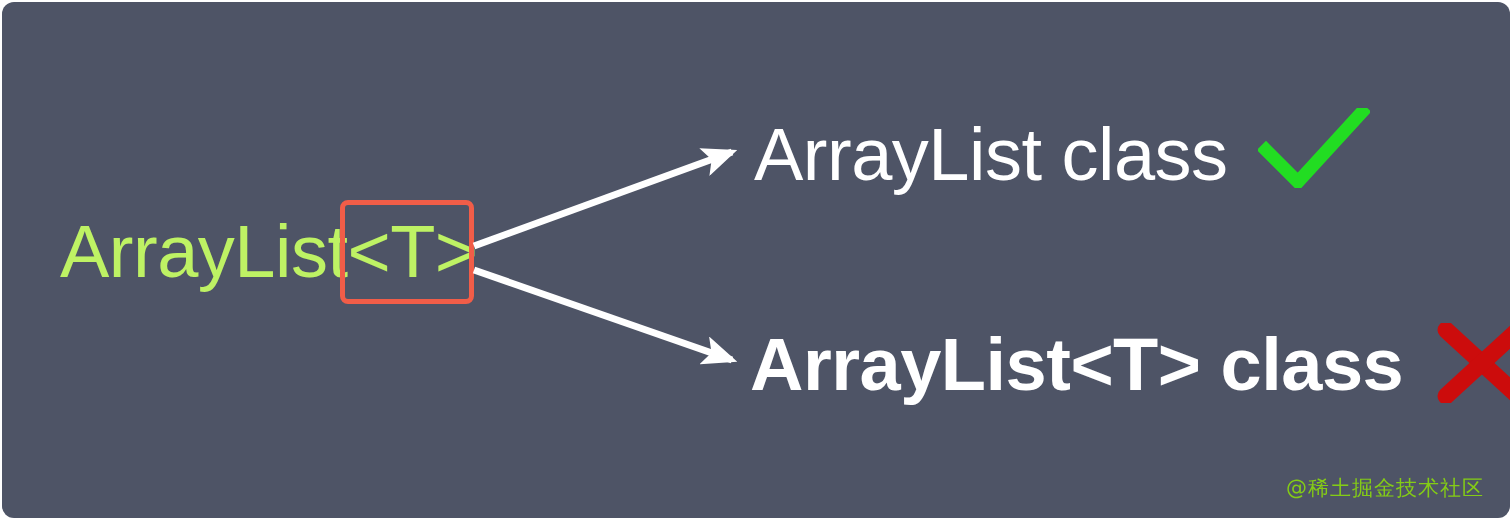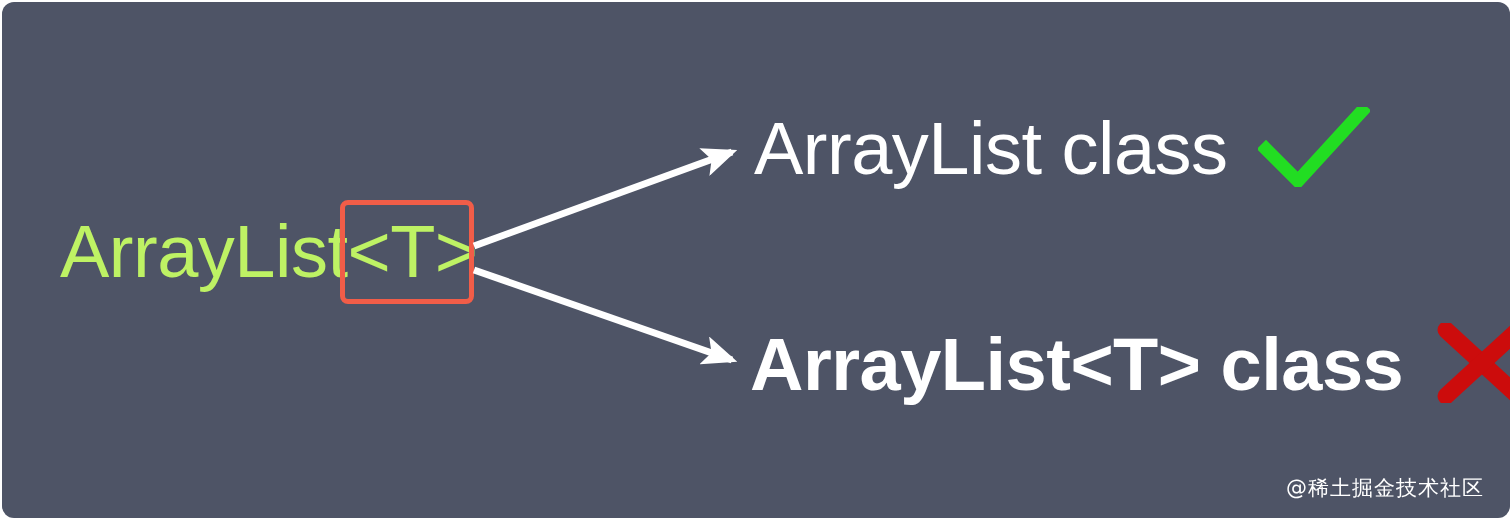--- a/index.html
+++ b/index.html
@@ -69,21 +69,21 @@
     height: 520px;
   }
 
   
   .row {
     position: absolute;
     display: flex;
     align-items: center;
     white-space: nowrap;
   }
-  .row-correct { left: 752px; top: 104px; height: 86px; }
+  .row-correct { left: 752px; top: 104px; height: 86px; align-items: flex-end; }
   .row-wrong   { left: 748px; top: 320px; height: 86px; font-weight: bold; }
 
   .row-text {
     font-size: 74px;
     line-height: 1;
     color: #ffffff;
     letter-spacing: -0.5px;
   }
 
   .mark {
@@ -91,21 +91,21 @@
     display: inline-block;
   }
   .mark-wrong { margin-left: 34px; }
 
   
   .watermark {
     position: absolute;
     right: 26px;
     bottom: 16px;
     font-size: 21px;
-    color: #ffffff;
+    color: #84cc16;
     letter-spacing: 1px;
     font-family: "DejaVu Sans", sans-serif;
     white-space: nowrap;
   }
 </style>
 </head>
 <body>
 
 <div id="canvas">
   <div class="panel">

